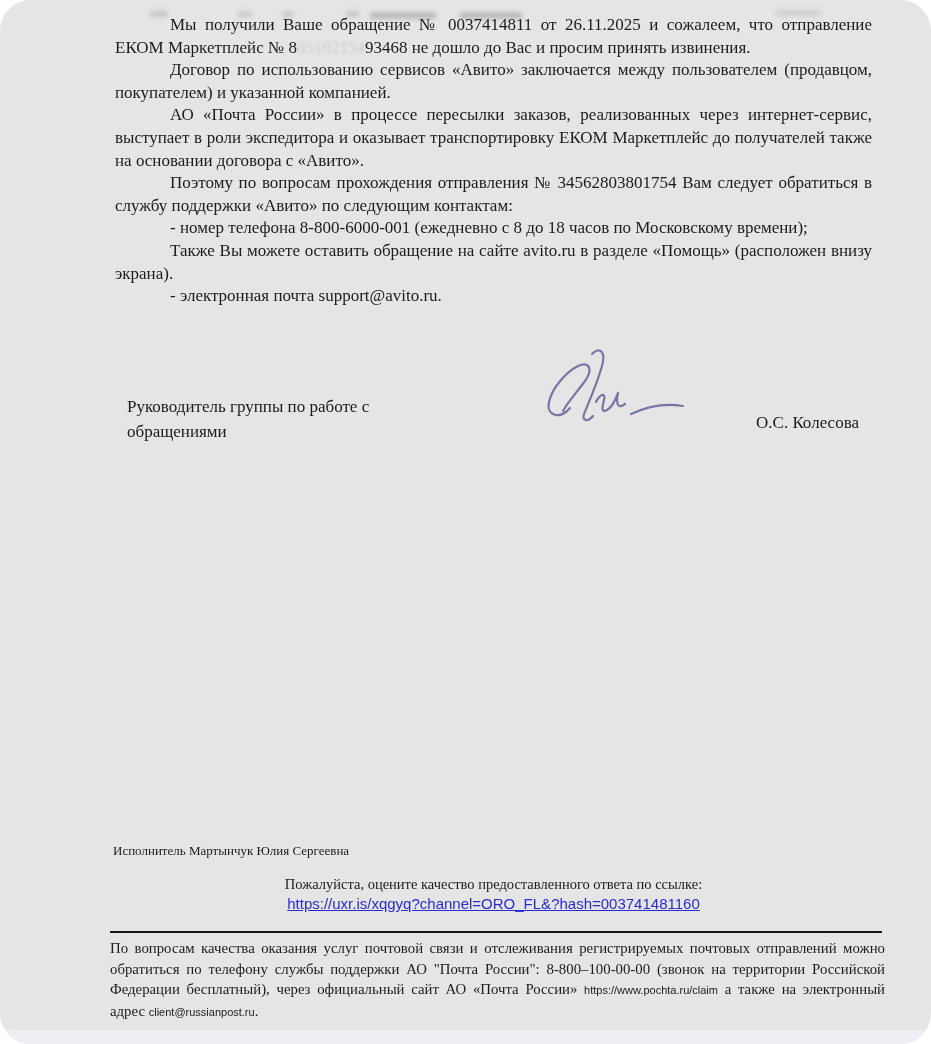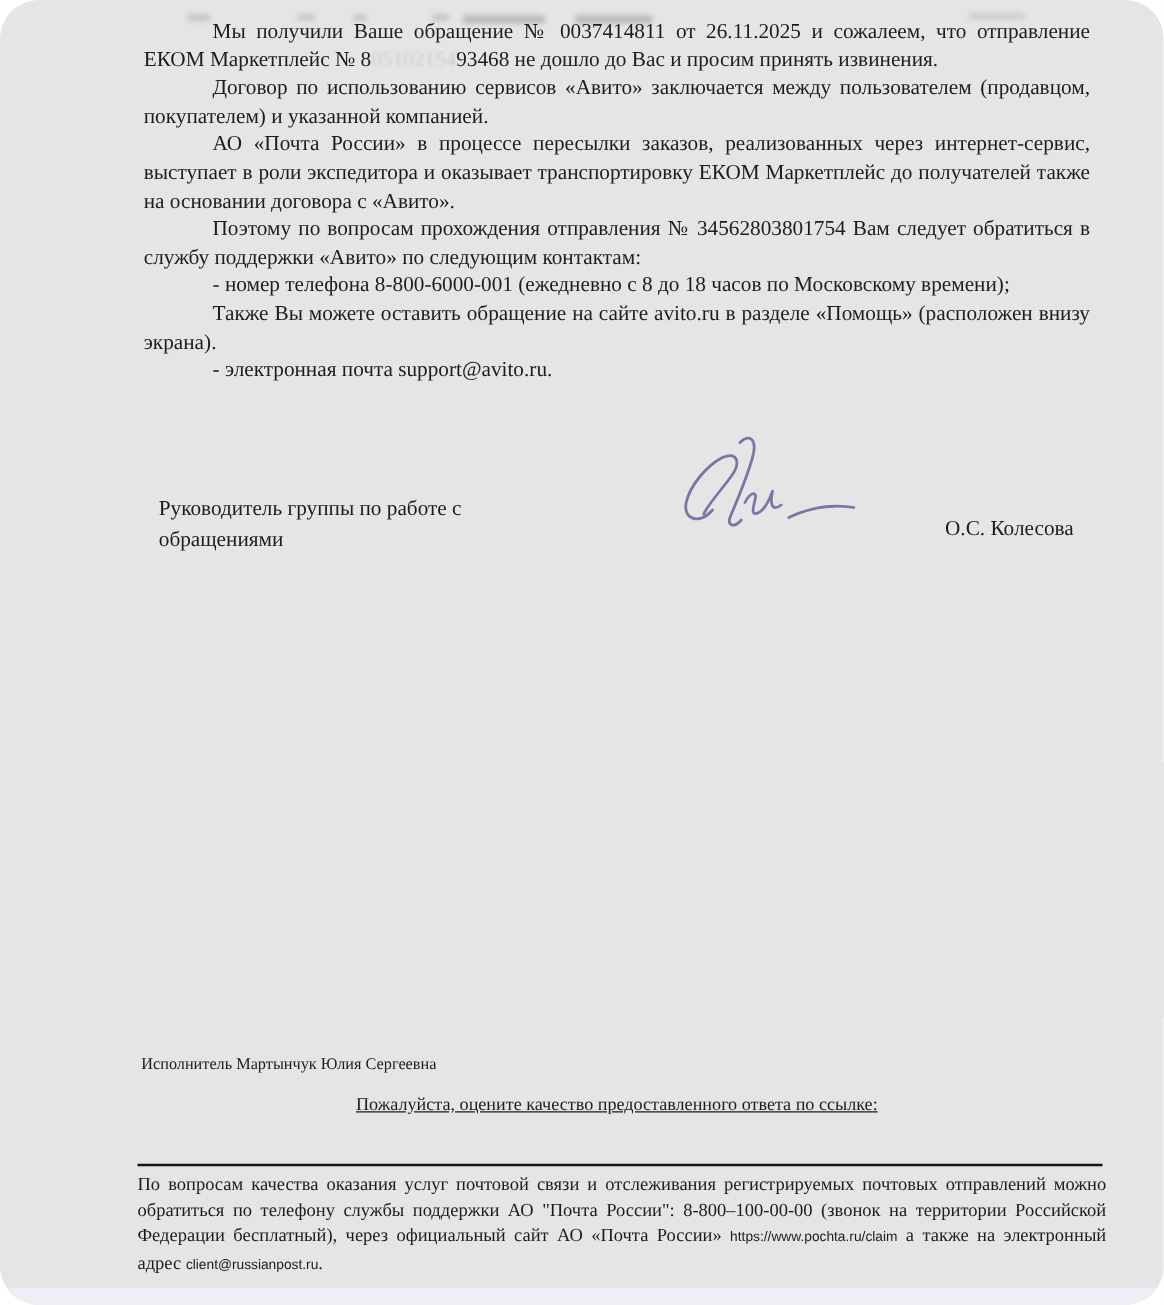--- a/index.html
+++ b/index.html
@@ -58,21 +58,20 @@
     position:absolute;right:72px;top:397px;
     font-size:17px;text-align:left;margin-top:16px;
   }
   .executor{
     position:absolute;left:113px;top:843px;
     font-size:13px;
   }
   .rating{
     position:absolute;left:115px;top:876px;width:757px;
     text-align:center;
-    text-decoration:underline;
   }
   .rating-prompt{font-size:14.5px;display:block;}
   .rating-link{
     font-family:"Liberation Sans", sans-serif;
     font-size:15px;
     color:var(--link-blue);
     text-decoration:underline;
     display:inline-block;margin-top:2px;
   }
   .rule{
@@ -124,20 +123,21 @@
       <path d="M95,68 C112,60 130,57 147,60"></path>
     </svg>
   </div>
 
   <div class="signoff-name">О.С. Колесова</div>
 
   <div class="executor">Исполнитель Мартынчук Юлия Сергеевна</div>
 
   <div class="rating">
     <span class="rating-prompt">Пожалуйста, оцените качество предоставленного ответа по ссылке:</span>
+    <a href="#" class="rating-link">https://uxr.is/xqgyq?channel=ORO_FL&amp;?hash=003741481160</a>
   </div>
 
   <div class="rule"></div>
 
   <div class="footer-note"><span>По вопросам качества оказания услуг почтовой связи и отслеживания регистрируемых почтовых отправлений можно обратиться по телефону службы поддержки АО "Почта России": 8-800–100-00-00 (звонок на территории Российской Федерации бесплатный), через официальный сайт АО «Почта России» </span><span class="footer-sans">https://www.pochta.ru/claim</span><span> а также на электронный адрес </span><span class="footer-sans">client@russianpost.ru</span><span>.</span></div>
 
   <div class="bottom-strip"></div>
 
 </div>
 

